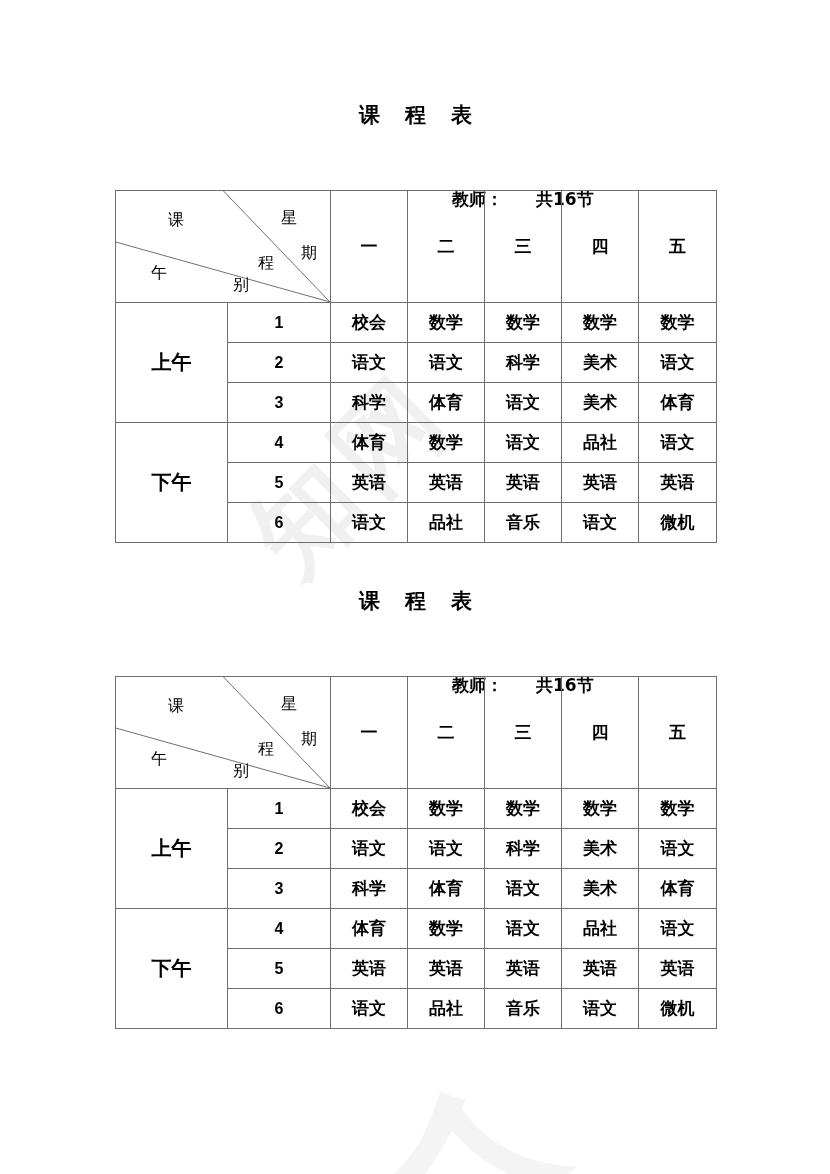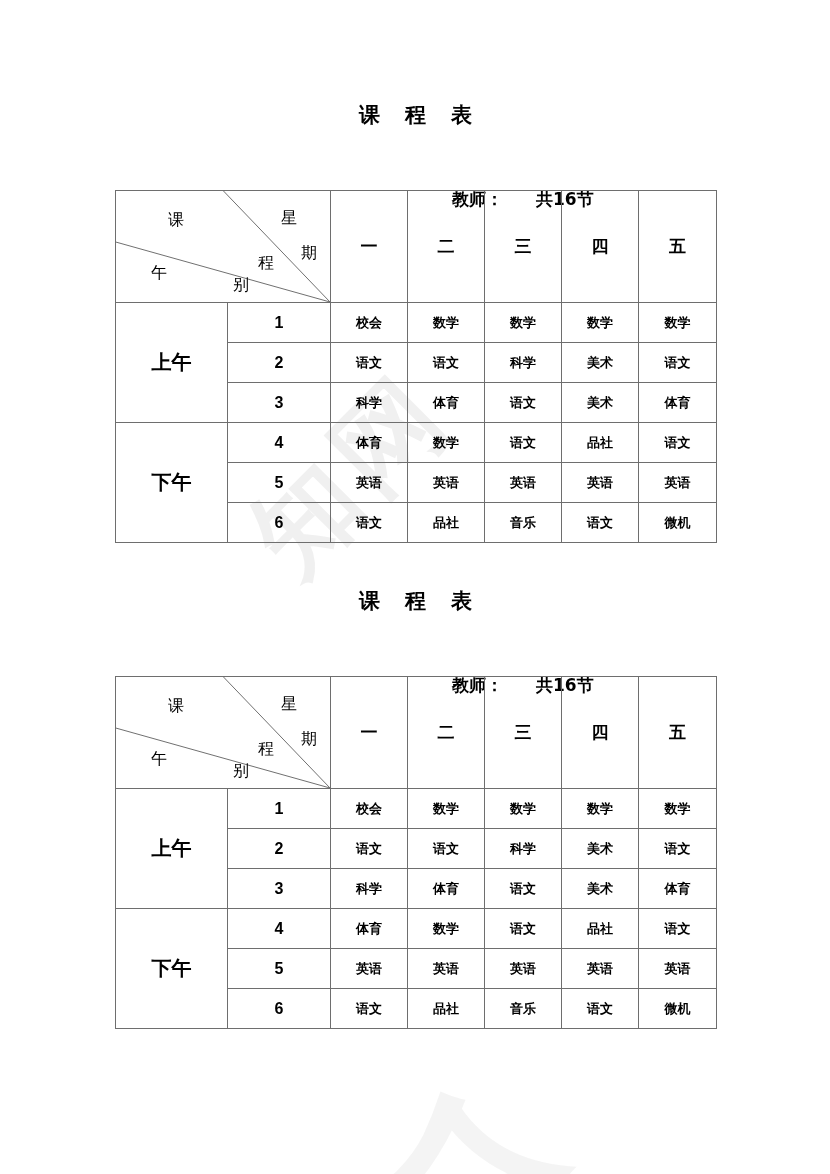--- a/index.html
+++ b/index.html
@@ -54,21 +54,21 @@
   .cl-ke{left:60px;top:29px;}
   .cl-xing{left:173px;top:27px;}
   .cl-qi{left:193px;top:62px;}
   .cl-cheng{left:150px;top:72px;}
   .cl-bie{left:125px;top:94px;}
   .cl-wu{left:43px;top:82px;}
   
   td.day{font-size:17px;font-weight:700;}
   td.ampm{font-size:20px;font-weight:700;}
   td.pnum{font-size:16px;font-weight:700;font-family:"Liberation Sans","DejaVu Sans",sans-serif;}
-  td.subj{font-size:13px;font-weight:700;}
+  td.subj{font-size:17px;font-weight:700;}
 </style>
 </head>
 <body>
 
 <div class="page">
 
   <div class="wm wm-mid">知网</div>
   <div class="wm wm-bottom">合</div>
 
   <section class="block">

